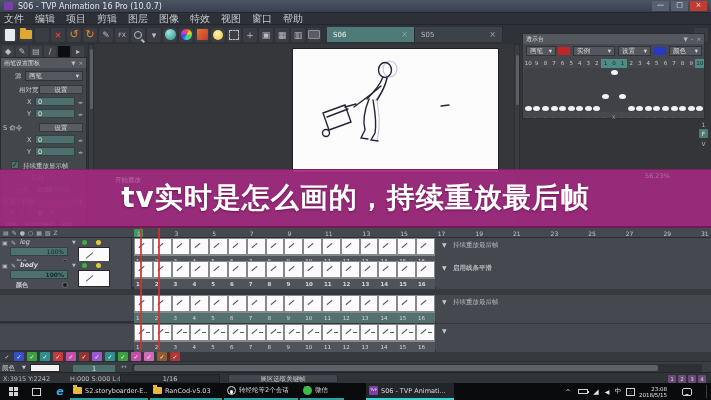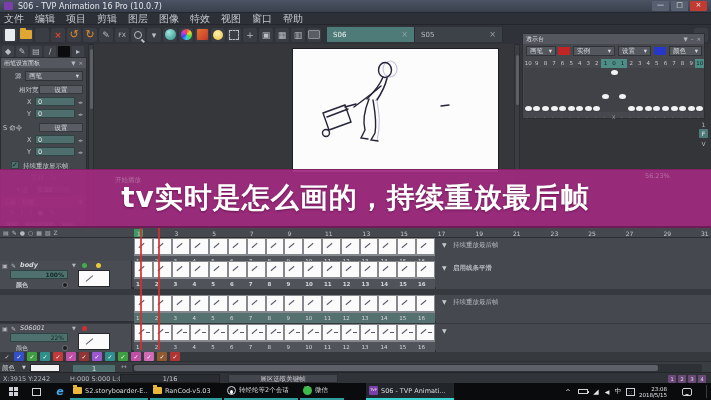--- a/index.html
+++ b/index.html
@@ -452,20 +452,34 @@
         <span class="ruler-num" style="left: 475.4px;">19</span>
         <span class="ruler-num" style="left: 513px;">21</span>
         <span class="ruler-num" style="left: 550.6px;">23</span>
         <span class="ruler-num" style="left: 588.2px;">25</span>
         <span class="ruler-num" style="left: 625.8px;">27</span>
         <span class="ruler-num" style="left: 663.4px;">29</span>
         <span class="ruler-num" style="left: 701px;">31</span>
       </div>
     <div id="tlLayers">
         <div class="layer-row" style="top: 10px;">
+          <div class="l-left">
+            <span class="l-mini" style="left: 2px;">▣</span>
+            <span class="l-mini" style="left: 11px;">✎</span>
+            <span class="l-name">leg</span>
+            <span class="l-mini" style="left: 72px; font-size: 5px;">▼</span>
+            <div class="l-dot" style="left: 82px; background: rgb(63, 174, 74);"></div>
+            <div class="l-dot" style="left: 96px; background: rgb(232, 201, 58);"></div>
+            <div class="l-op">100%</div>
+            <span class="l-colorlab">颜色</span>
+            <div class="l-colordot"></div>
+            <div class="l-thumb">
+              <div class="mk" style="left: 6px; top: 7px; width: 9px; height: 1.2px;"></div>
+            </div>
+          </div>
           <div class="frame-cell" style="left: 134px; width: 18.8px; background: rgb(133, 136, 141);">
             <div class="f-thumb">
               <div class="mk" style="left: 3px; top: 6px; width: 7px; height: 1px;"></div>
             </div>
             <div class="f-num" style="background: rgb(80, 83, 89);">1</div>
           </div>
           <div class="frame-cell" style="left: 152.8px; width: 18.8px; background: rgb(133, 136, 141);">
             <div class="f-thumb">
               <div class="mk" style="left: 3px; top: 6px; width: 7px; height: 1px;"></div>
             </div>
@@ -772,33 +786,20 @@
               <div class="mk" style="left: 3px; top: 6px; width: 7px; height: 1px;"></div>
             </div>
             <div class="f-num" style="background: rgb(85, 113, 111);">16</div>
           </div>
           <div class="post-zone">
             <span class="post-tri">▼</span>
             <span class="post-text">持续重放最后帧</span>
           </div>
         </div>
         <div class="layer-row" style="top: 95.5px;">
-          <div class="l-left">
-            <span class="l-mini" style="left: 2px;">▣</span>
-            <span class="l-mini" style="left: 11px;">✎</span>
-            <span class="l-name">S06001</span>
-            <span class="l-mini" style="left: 72px; font-size: 5px;">▼</span>
-            <div class="l-dot" style="left: 82px; background: rgb(208, 48, 48);"></div>
-            <div class="l-op">22%</div>
-            <span class="l-colorlab">颜色</span>
-            <div class="l-colordot"></div>
-            <div class="l-thumb">
-              <div class="mk" style="left: 6px; top: 7px; width: 9px; height: 1.2px;"></div>
-            </div>
-          </div>
           <div class="frame-cell" style="left: 134px; width: 18.8px; background: rgb(133, 136, 141);">
             <div class="f-thumb">
               <div class="mk" style="left: 3px; top: 6px; width: 7px; height: 1px;"></div>
               <div style="position: absolute; right: 2px; top: 7px; width: 4px; height: 1px; background: rgb(90, 90, 110);"></div>
             </div>
             <div class="f-num" style="background: rgb(80, 83, 89);">1</div>
           </div>
           <div class="frame-cell" style="left: 152.8px; width: 18.8px; background: rgb(133, 136, 141);">
             <div class="f-thumb">
               <div class="mk" style="left: 3px; top: 6px; width: 7px; height: 1px;"></div>

